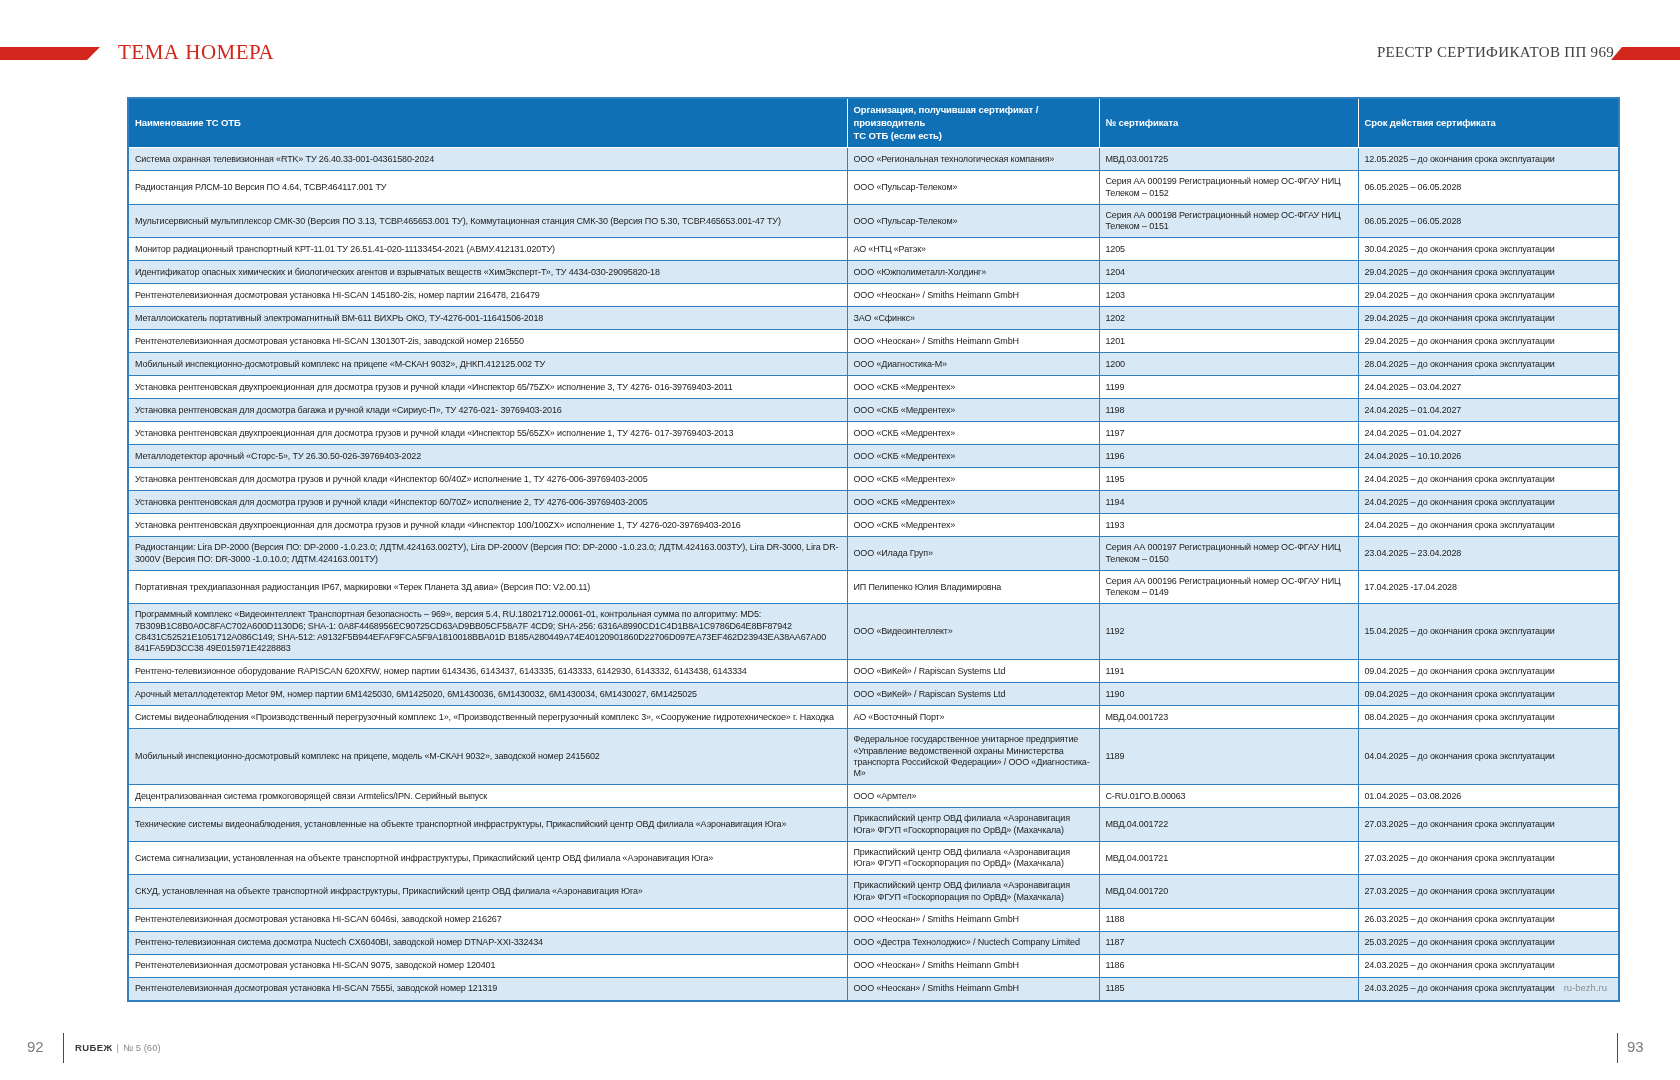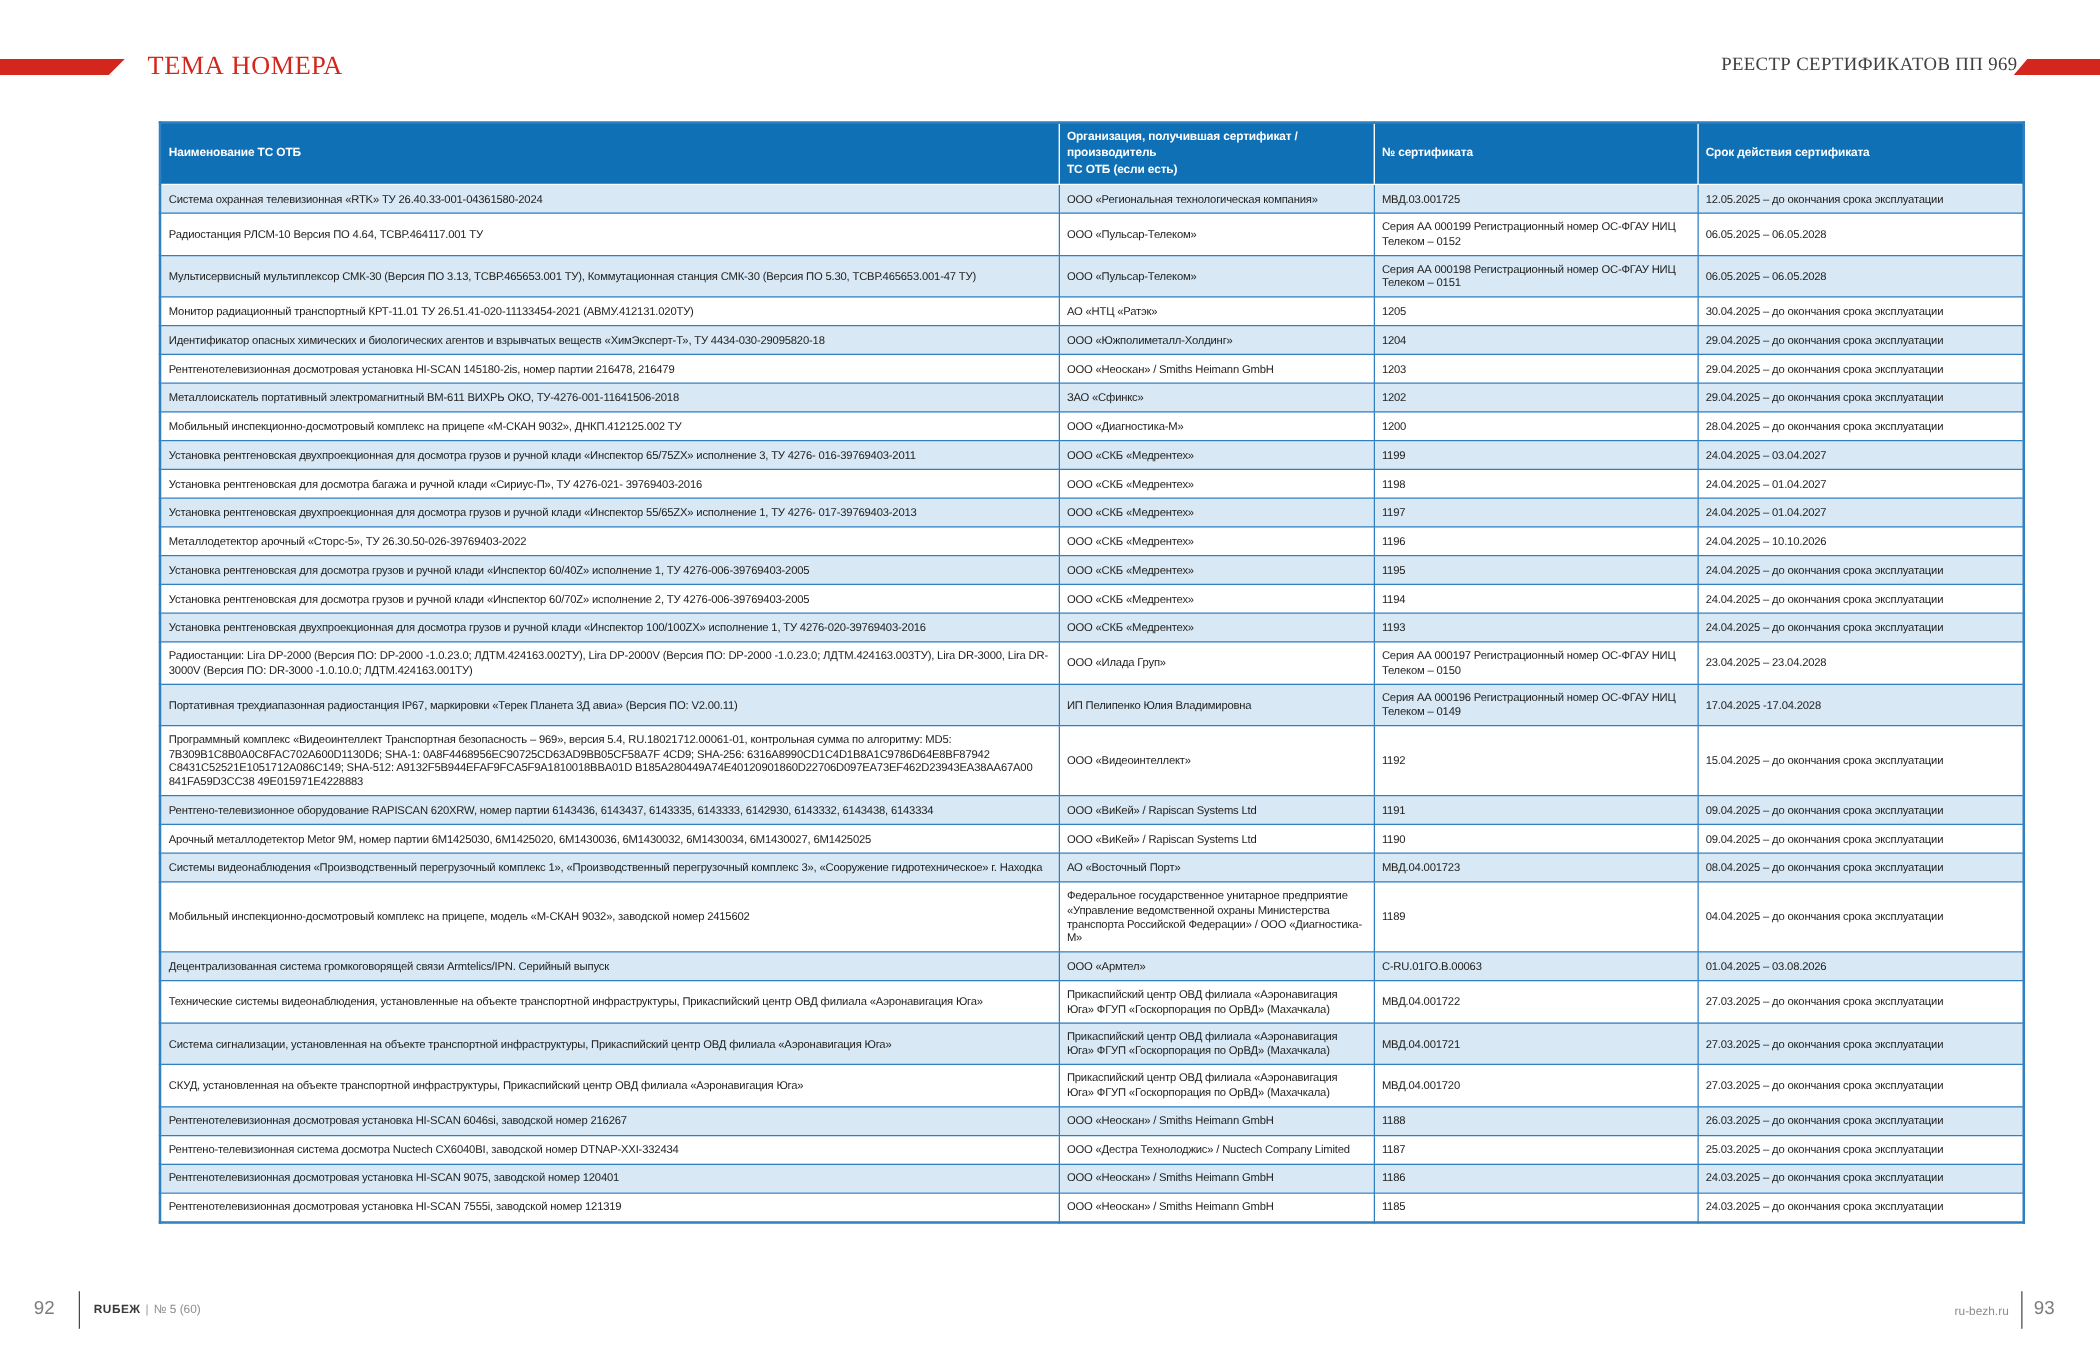--- a/index.html
+++ b/index.html
@@ -71,21 +71,21 @@
   }
   .footer-bar.left  { left: 63px; }
   .footer-bar.right { left: 1617px; }
   .footer-left-meta {
     position: absolute; left: 75px; top: 1042px;
     font-size: 9.5px; color: #8b8b8b; white-space: nowrap;
   }
   .footer-left-meta .brand { color: #3a3a3a; font-weight: bold; letter-spacing: 0.4px; }
   .footer-sep { color: #9c9c9c; padding: 0 4px; }
   .footer-site {
-    position: absolute; left: 1487px; top: 1044px; width: 120px;
+    position: absolute; left: 1487px; top: 982px; width: 120px;
     text-align: right; font-size: 9.5px; color: #8b8b8b; white-space: nowrap;
   }
   .footer-right-page {
     position: absolute; left: 1627px; top: 1038px;
     font-size: 15px; color: #7c7c7c;
   }
 </style>
 </head>
 <body>
 
@@ -158,20 +158,26 @@
       <td>29.04.2025 – до окончания срока эксплуатации</td>
     </tr>
 
     <tr>
       <td>Металлоискатель портативный электромагнитный ВМ-611 ВИХРЬ ОКО, ТУ-4276-001-11641506-2018</td>
       <td>ЗАО «Сфинкс»</td>
       <td>1202</td>
       <td>29.04.2025 – до окончания срока эксплуатации</td>
     </tr>
 
+    <tr>
+      <td>Рентгенотелевизионная досмотровая установка HI-SCAN 130130T-2is, заводской номер 216550</td>
+      <td>ООО «Неоскан» / Smiths Heimann GmbH</td>
+      <td>1201</td>
+      <td>29.04.2025 – до окончания срока эксплуатации</td>
+    </tr>
 
     <tr>
       <td>Мобильный инспекционно-досмотровый комплекс на прицепе «М-СКАН 9032», ДНКП.412125.002 ТУ</td>
       <td>ООО «Диагностика-М»</td>
       <td>1200</td>
       <td>28.04.2025 – до окончания срока эксплуатации</td>
     </tr>
 
     <tr>
       <td>Установка рентгеновская двухпроекционная для досмотра грузов и ручной клади «Инспектор 65/75ZX» исполнение 3, ТУ 4276- 016-39769403-2011</td>

